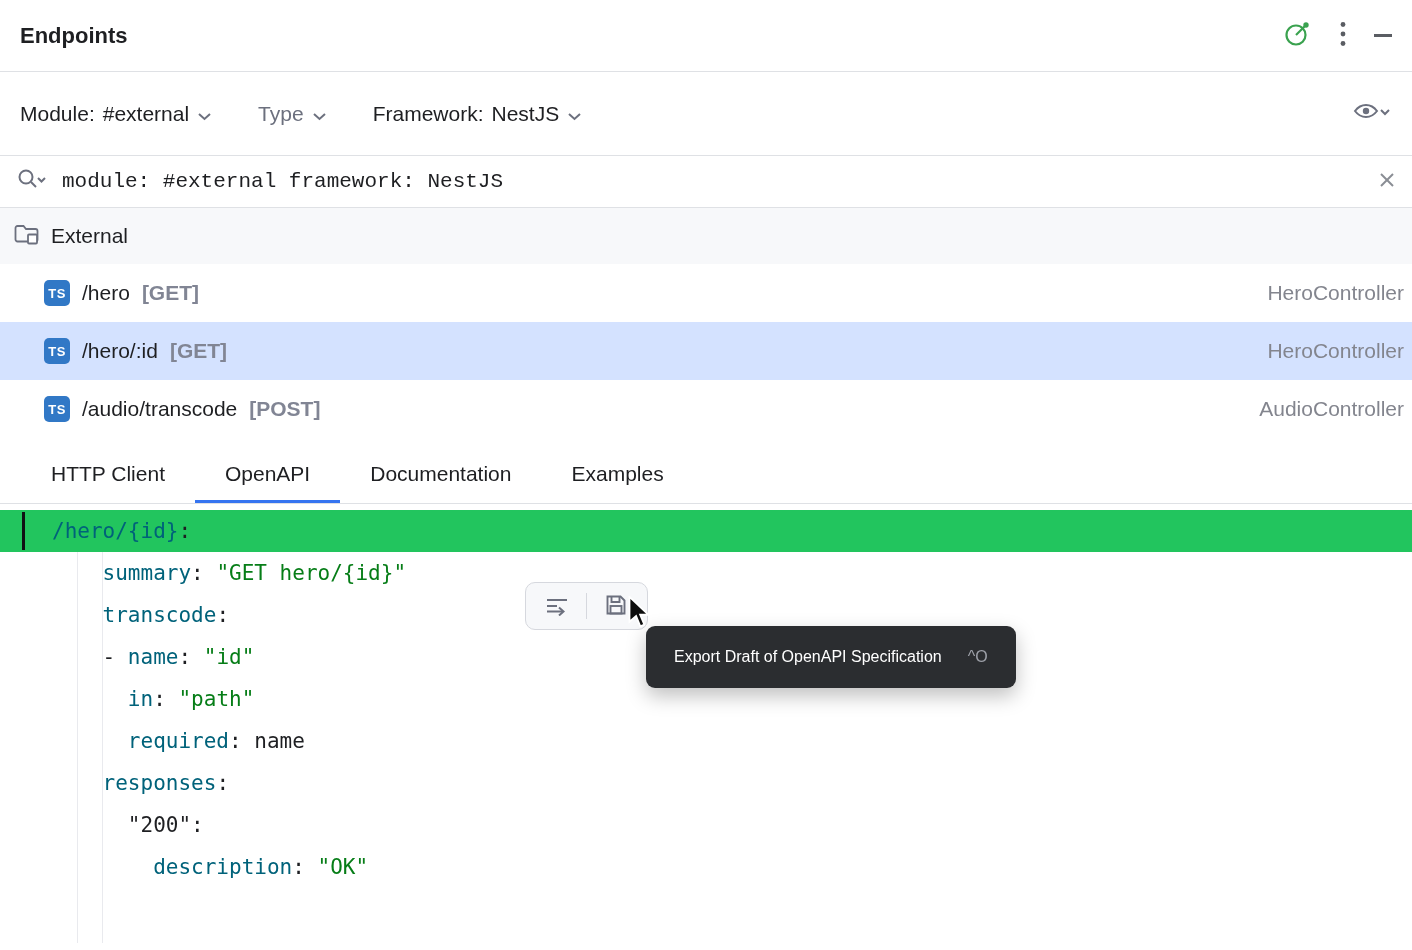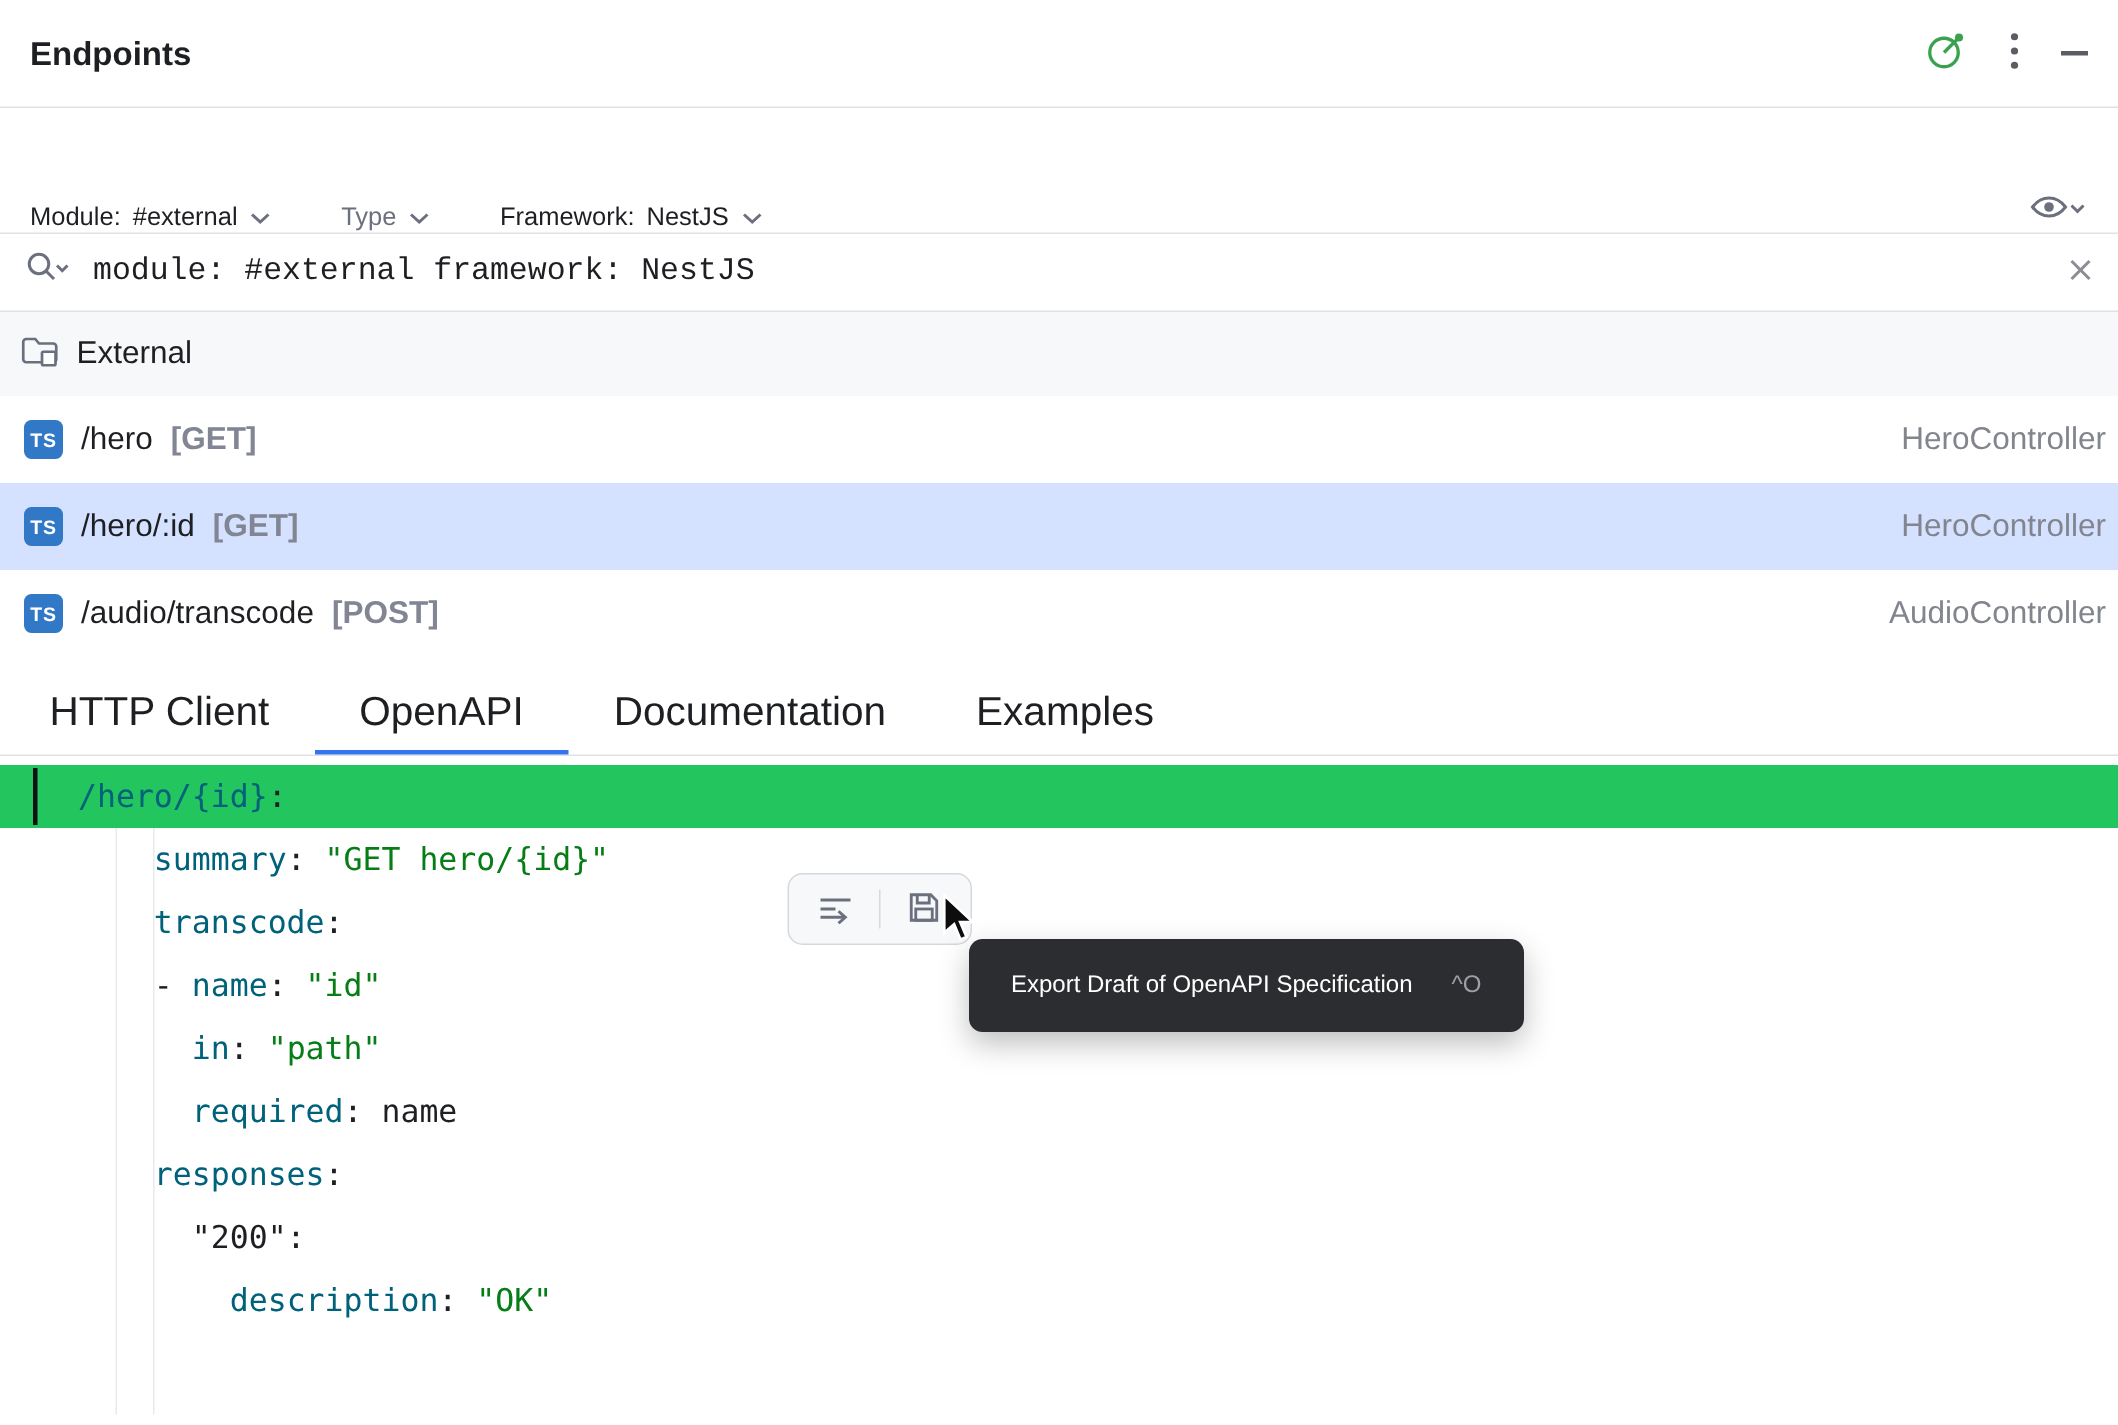--- a/index.html
+++ b/index.html
@@ -12,46 +12,46 @@
 
   
   .header { height:72px; display:flex; align-items:center; justify-content:space-between;
             padding:0 20px; border-bottom:1px solid var(--border); }
   .title { font-size:22px; font-weight:700; }
   .header-actions { display:flex; align-items:center; gap:28px; }
   .icon-btn { background:none; border:none; padding:0; display:flex; align-items:center; justify-content:center; cursor:default; }
   .minus-glyph { width:18px; height:2.4px; background:#5A5D63; }
 
   
-  .filter-bar { height:84px; display:flex; align-items:flex-end; gap:46px;
-                padding:0 20px; border-bottom:1px solid var(--border); font-size:17px; }
+  .filter-bar { height:84px; display:flex; align-items:center; gap:46px;
+                padding:0 20px; border-bottom:1px solid var(--border); font-size:21px; }
   .filter { display:flex; align-items:center; gap:8px; background:none; border:none; font:inherit; color:inherit; padding:0; }
   .muted { color:#6C707E; }
   .view-options { margin-left:auto; }
 
   
   .search-bar { height:52px; display:flex; align-items:center; gap:14px;
                 padding:0 16px; border-bottom:1px solid var(--border); font-size:21px;font-family:Liberation Mono, monospace; }
   .search-query { flex:1; color:#1E1F22; }
 
   
   .group-row { height:56px; background:#F7F8FA; display:flex; align-items:center; gap:11px;
                padding:0 13px; font-size:21px; }
   .row { height:58px; display:flex; align-items:center; gap:12px; padding:0 6px 0 16px; font-size:21px; }
   .row.selected { background:var(--selection_bg); }
   .badge { width:26px; height:26px; border-radius:5px; background:var(--ts_badge); color:#fff;
            font-size:13px; font-weight:700; display:flex; align-items:center; justify-content:center;
-           letter-spacing:.5px; flex:none; }
+           letter-spacing:.5px; flex:none;margin-left:28px; }
   .path { color:#1E1F22; }
   .method { color:var(--method_fg); font-weight:700; }
   .controller { margin-left:auto; color:var(--controller_fg); padding-right:2px; }
 
   
   .tabs { height:56px; margin-top:10px; display:flex; align-items:stretch;
-          padding-left:3px; border-bottom:1px solid var(--border); font-size:27px; }
+          padding-left:21px; border-bottom:1px solid var(--border); font-size:21px; }
   .tab { background:none; border:none; font:inherit; color:#1E1F22; padding:0 30px;
          display:flex; align-items:center; border-bottom:3px solid transparent; }
   .tab.active { border-bottom-color:var(--accent); }
 
   
   .editor { position:relative; height:448px; padding-top:6px; border-bottom:1px solid var(--border);
             font-family:"DejaVu Sans Mono","Liberation Mono",monospace; font-size:21px; }
   .indent-guide { position:absolute; top:48px; bottom:8px; width:1px; background:#E9EAEE; z-index:0; }
   .code-line { position:relative; z-index:1; height:42px; line-height:42px; white-space:pre; padding-left:52px; }
   .code-line.caret-line { background:#22c55e; }

